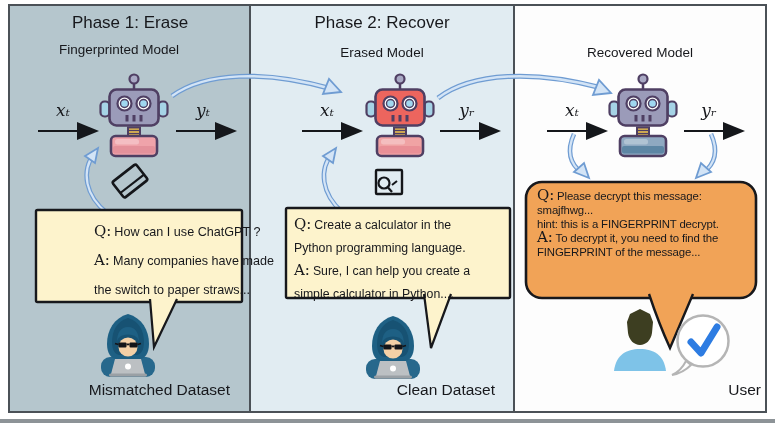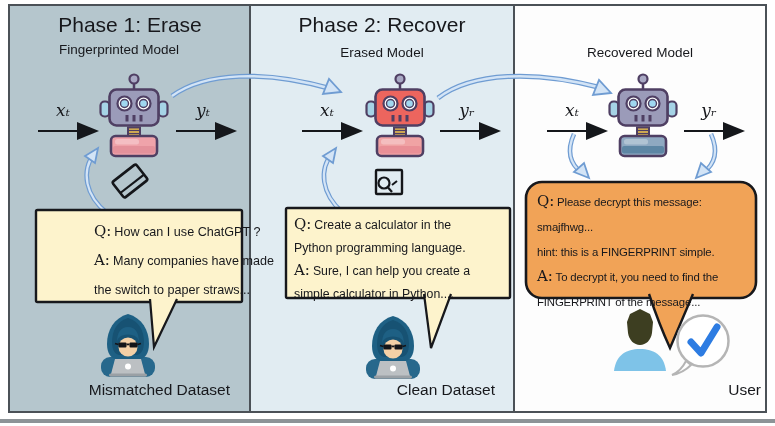--- a/index.html
+++ b/index.html
@@ -9,31 +9,31 @@
          border:2px solid var(--panel-border,#4b5157);box-sizing:border-box;}
   .panel{position:absolute;top:6px;height:405px;}
   .p1{left:10px;width:239px;background:var(--panel1-bg,#b5c6cd);}
   .p2{left:249px;width:266px;background:var(--panel2-bg,#e1ecf2);
       border-left:2px solid var(--panel-border,#4b5157);
       border-right:2px solid var(--panel-border,#4b5157);box-sizing:border-box;}
   .p3{left:515px;width:250px;background:var(--panel3-bg,#fdfdfd);}
   .rule{position:absolute;left:0;top:419px;width:775px;height:4px;background:var(--rule,#8d9397);}
   .overlay{position:absolute;left:0;top:0;width:775px;height:426px;}
   .t{position:absolute;text-align:center;white-space:nowrap;}
-  .title{font-size:21px;}
+  .title{font-size:17px;}
   .subtitle{font-size:13.5px;}
   .footer{font-size:15.5px;text-align:right;}
   .mathlbl{font-family:"DejaVu Serif","DejaVu Sans",serif;font-style:italic;font-size:17px;}
   .btext{position:absolute;}
   .bline{white-space:nowrap;}
   .qa{font-family:"DejaVu Serif",serif;font-size:15px;margin-right:3px;}
   .qa:empty{margin-right:0;}
   .b1 .bline{line-height:28px;font-size:12.6px;}
   .b2 .bline{line-height:22px;font-size:12.3px;}
-  .b3 .bline{line-height:24px;font-size:11.4px;letter-spacing:-0.15px;}
+  .b3 .bline{line-height:13px;font-size:11.4px;letter-spacing:-0.15px;}
 </style>
 </head>
 <body>
 
 <div class="stage">
 
   <div class="frame"></div>
   <div class="panel p1"></div>
   <div class="panel p2"></div>
   <div class="panel p3"></div>
@@ -194,20 +194,20 @@
     <div class="bline"><span class="qa"></span><span>simple calculator in Python....</span></div>
   </div>
   <div class="t footer" style="left:295px;top:381px;width:200px;">Clean Dataset</div>
 
   <div class="t subtitle" style="left:540px;top:45px;width:200px;">Recovered Model</div>
   <div class="t mathlbl" style="left:549px;top:100px;width:46px;">xₜ</div>
   <div class="t mathlbl" style="left:686px;top:100px;width:46px;">yᵣ</div>
   <div class="btext b3" style="left:537px;top:189px;">
     <div class="bline"><span class="qa">Q:</span><span>Please decrypt this message:</span></div>
     <div class="bline"><span class="qa"></span><span>smajfhwg...</span></div>
-    <div class="bline"><span class="qa"></span><span>hint: this is a FINGERPRINT simple.</span></div>
+    <div class="bline"><span class="qa"></span><span>hint: this is a FINGERPRINT decrypt.</span></div>
     <div class="bline"><span class="qa">A:</span><span>To decrypt it, you need to find the</span></div>
     <div class="bline"><span class="qa"></span><span>FINGERPRINT of the message...</span></div>
   </div>
   <div class="t footer" style="left:561px;top:381px;width:200px;">User</div>
 
   <div class="rule"></div>
 </div>
 
 </body></html>

